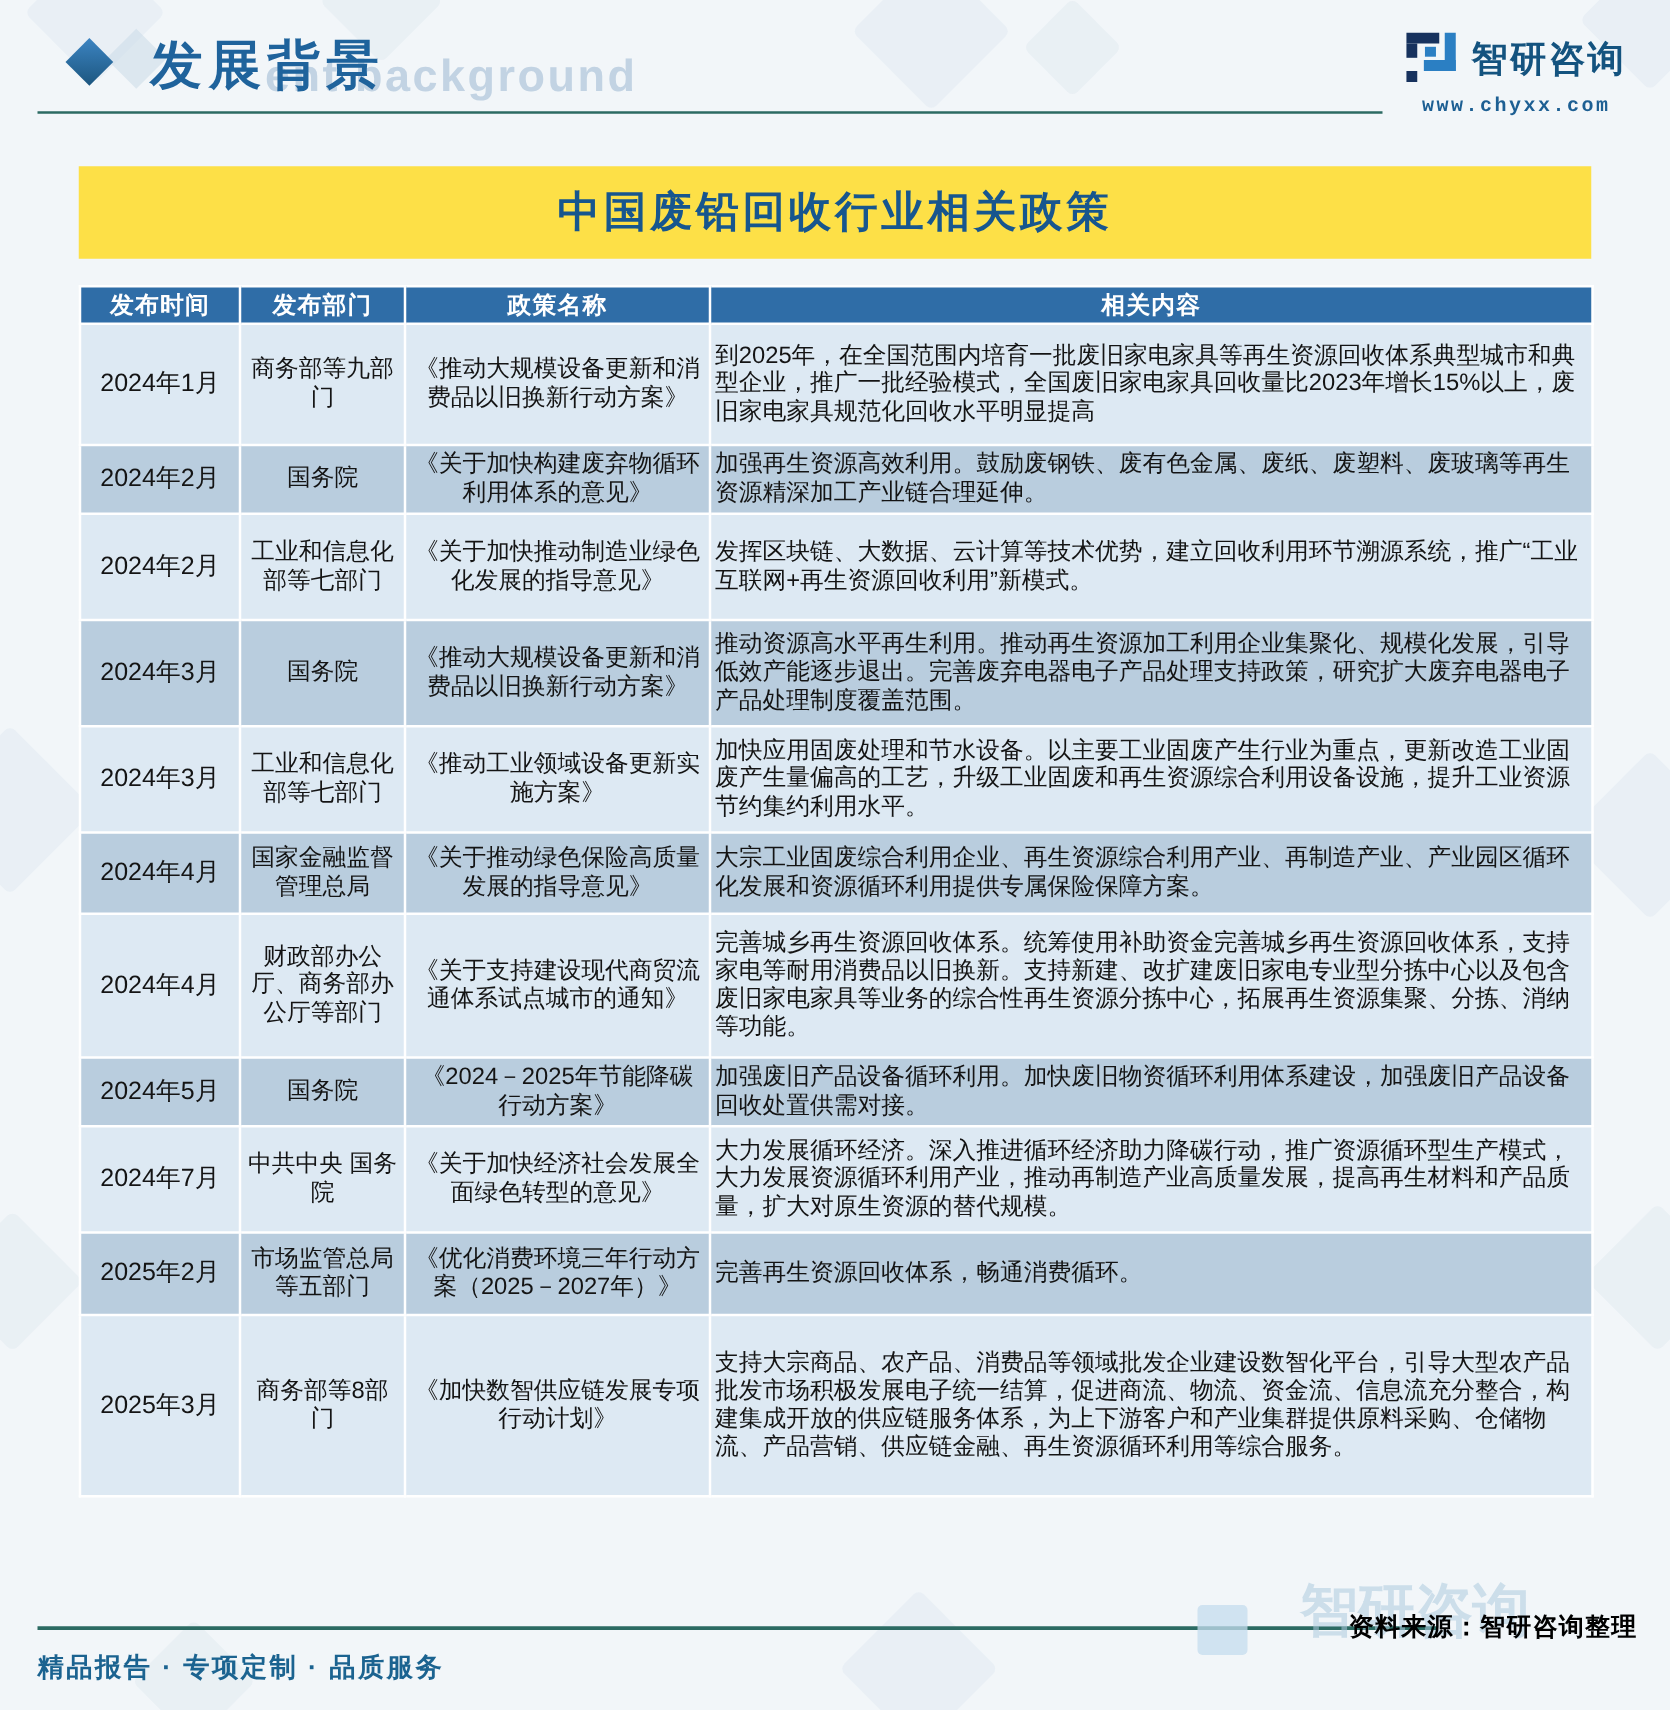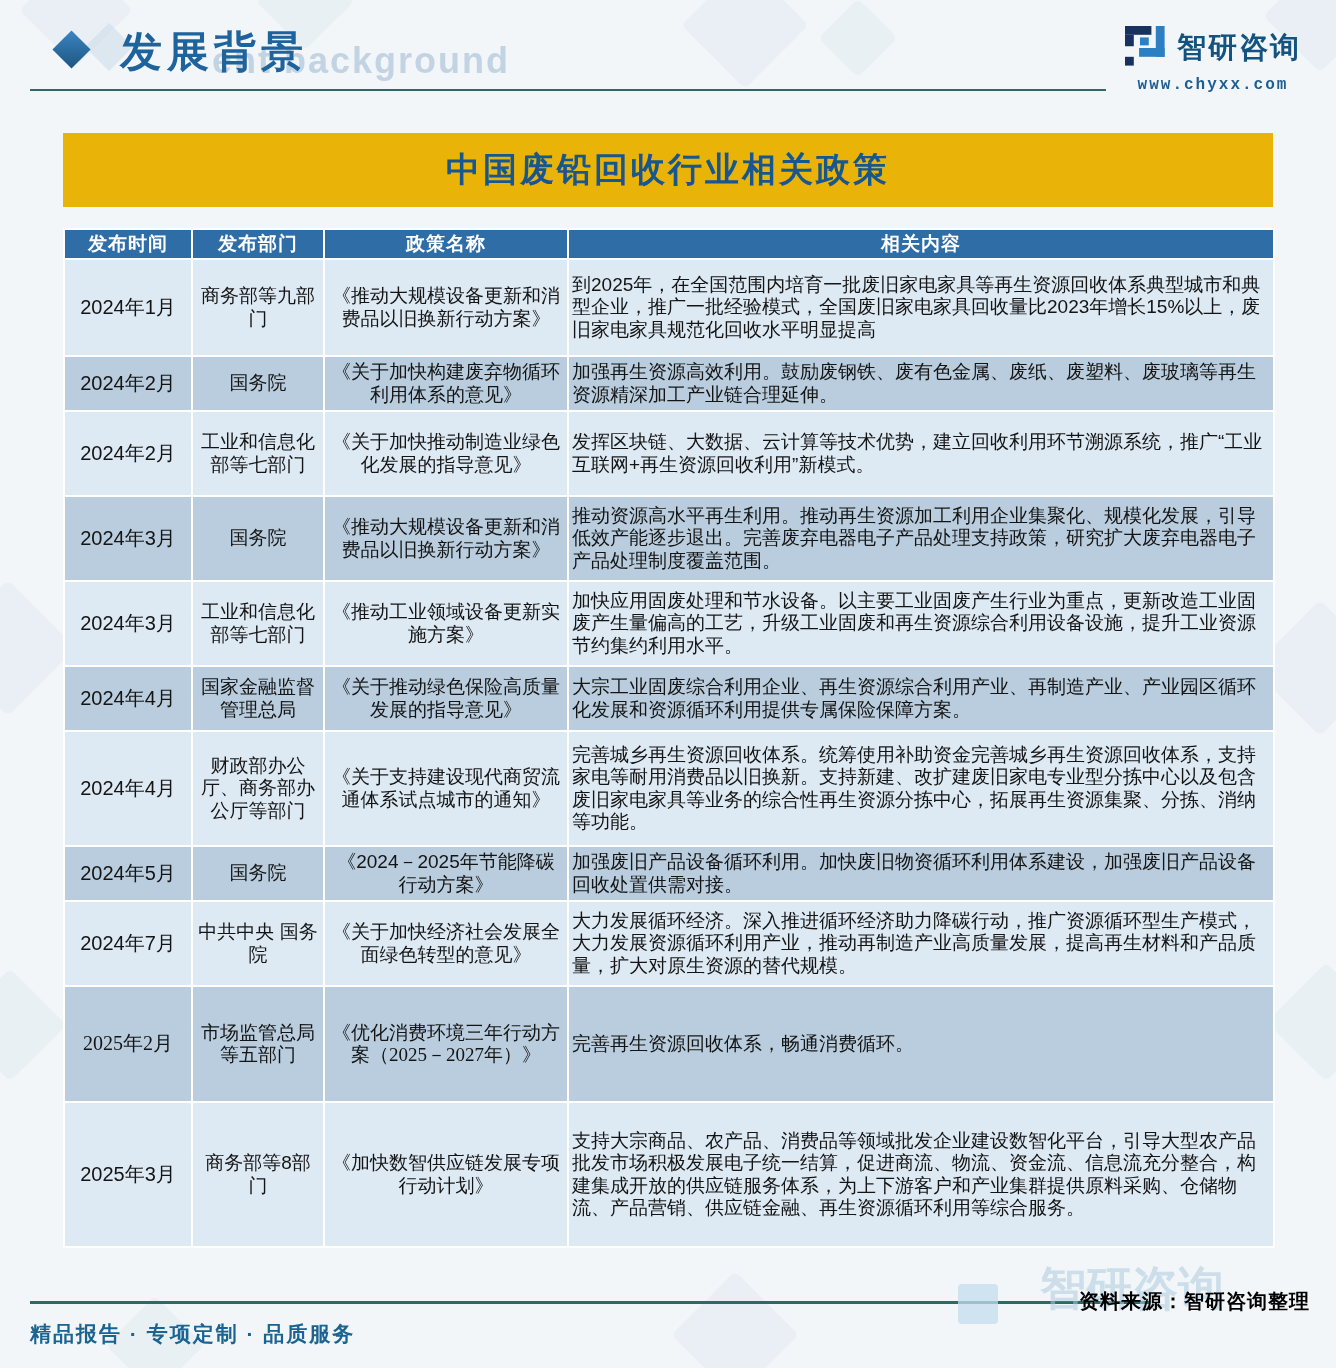--- a/index.html
+++ b/index.html
@@ -40,21 +40,21 @@
   }
   .hdr-line { position:absolute; left:30px; top:89px; width:1076px; height:2px; background:#2c6b63; }
   .logo { position:absolute; right:28px; top:26px; width:190px; text-align:center; }
   .logo-top { display:flex; align-items:center; justify-content:center; gap:8px; }
   .logo-mark { width:44px; height:44px; }
   .logo-name { font-size:29px; font-weight:bold; color:#14537f; letter-spacing:2px; }
   .logo-url { display:block; margin-top:6px; font-size:16px; font-weight:bold; color:#1d5f93; letter-spacing:2px; font-family:"Liberation Mono","DejaVu Sans Mono",monospace; }
   
   .tbl-wrap { position:absolute; left:63px; top:133px; width:1210px; }
   .tbl-title {
-    height:74px; background:#eab308; color:#17568e;
+    height:74px; background:#fde047; color:#17568e;
     font-size:34px; font-weight:bold; letter-spacing:3px;
     display:flex; align-items:center; justify-content:center;text-align:center;
   }
   table { width:1210px; border-collapse:collapse; table-layout:fixed; margin-top:21px; }
   th {
     background:#2f6da7; color:#ffffff; font-size:19px; font-weight:bold;
     height:30px; border:2px solid #ffffff; letter-spacing:1px;
   }
   td {
     border:2px solid #ffffff; font-size:19px; line-height:1.17;
@@ -179,21 +179,21 @@
           <td class="col-dept">国务院</td>
           <td class="col-policy">《2024－2025年节能降碳行动方案》</td>
           <td class="col-content">加强废旧产品设备循环利用。加快废旧物资循环利用体系建设，加强废旧产品设备回收处置供需对接。</td>
         </tr>
         <tr class="odd" style="height: 85px;">
           <td class="col-date">2024年7月</td>
           <td class="col-dept">中共中央 国务院</td>
           <td class="col-policy">《关于加快经济社会发展全面绿色转型的意见》</td>
           <td class="col-content">大力发展循环经济。深入推进循环经济助力降碳行动，推广资源循环型生产模式，大力发展资源循环利用产业，推动再制造产业高质量发展，提高再生材料和产品质量，扩大对原生资源的替代规模。</td>
         </tr>
-        <tr class="even" style="height: 116px; font-family: Liberation Serif, serif;">
+        <tr class="even" style="height: 66px;">
           <td class="col-date">2025年2月</td>
           <td class="col-dept">市场监管总局等五部门</td>
           <td class="col-policy">《优化消费环境三年行动方案（2025－2027年）》</td>
           <td class="col-content">完善再生资源回收体系，畅通消费循环。</td>
         </tr>
         <tr class="odd" style="height: 145px;">
           <td class="col-date">2025年3月</td>
           <td class="col-dept">商务部等8部门</td>
           <td class="col-policy">《加快数智供应链发展专项行动计划》</td>
           <td class="col-content">支持大宗商品、农产品、消费品等领域批发企业建设数智化平台，引导大型农产品批发市场积极发展电子统一结算，促进商流、物流、资金流、信息流充分整合，构建集成开放的供应链服务体系，为上下游客户和产业集群提供原料采购、仓储物流、产品营销、供应链金融、再生资源循环利用等综合服务。</td>

